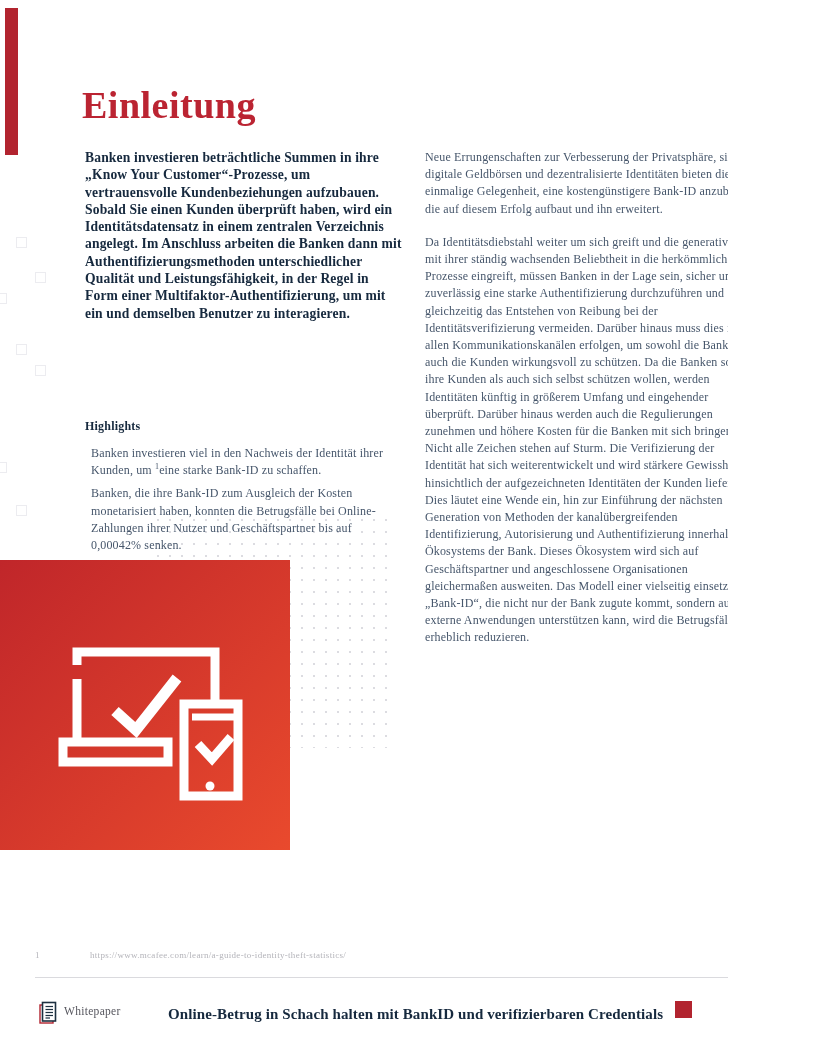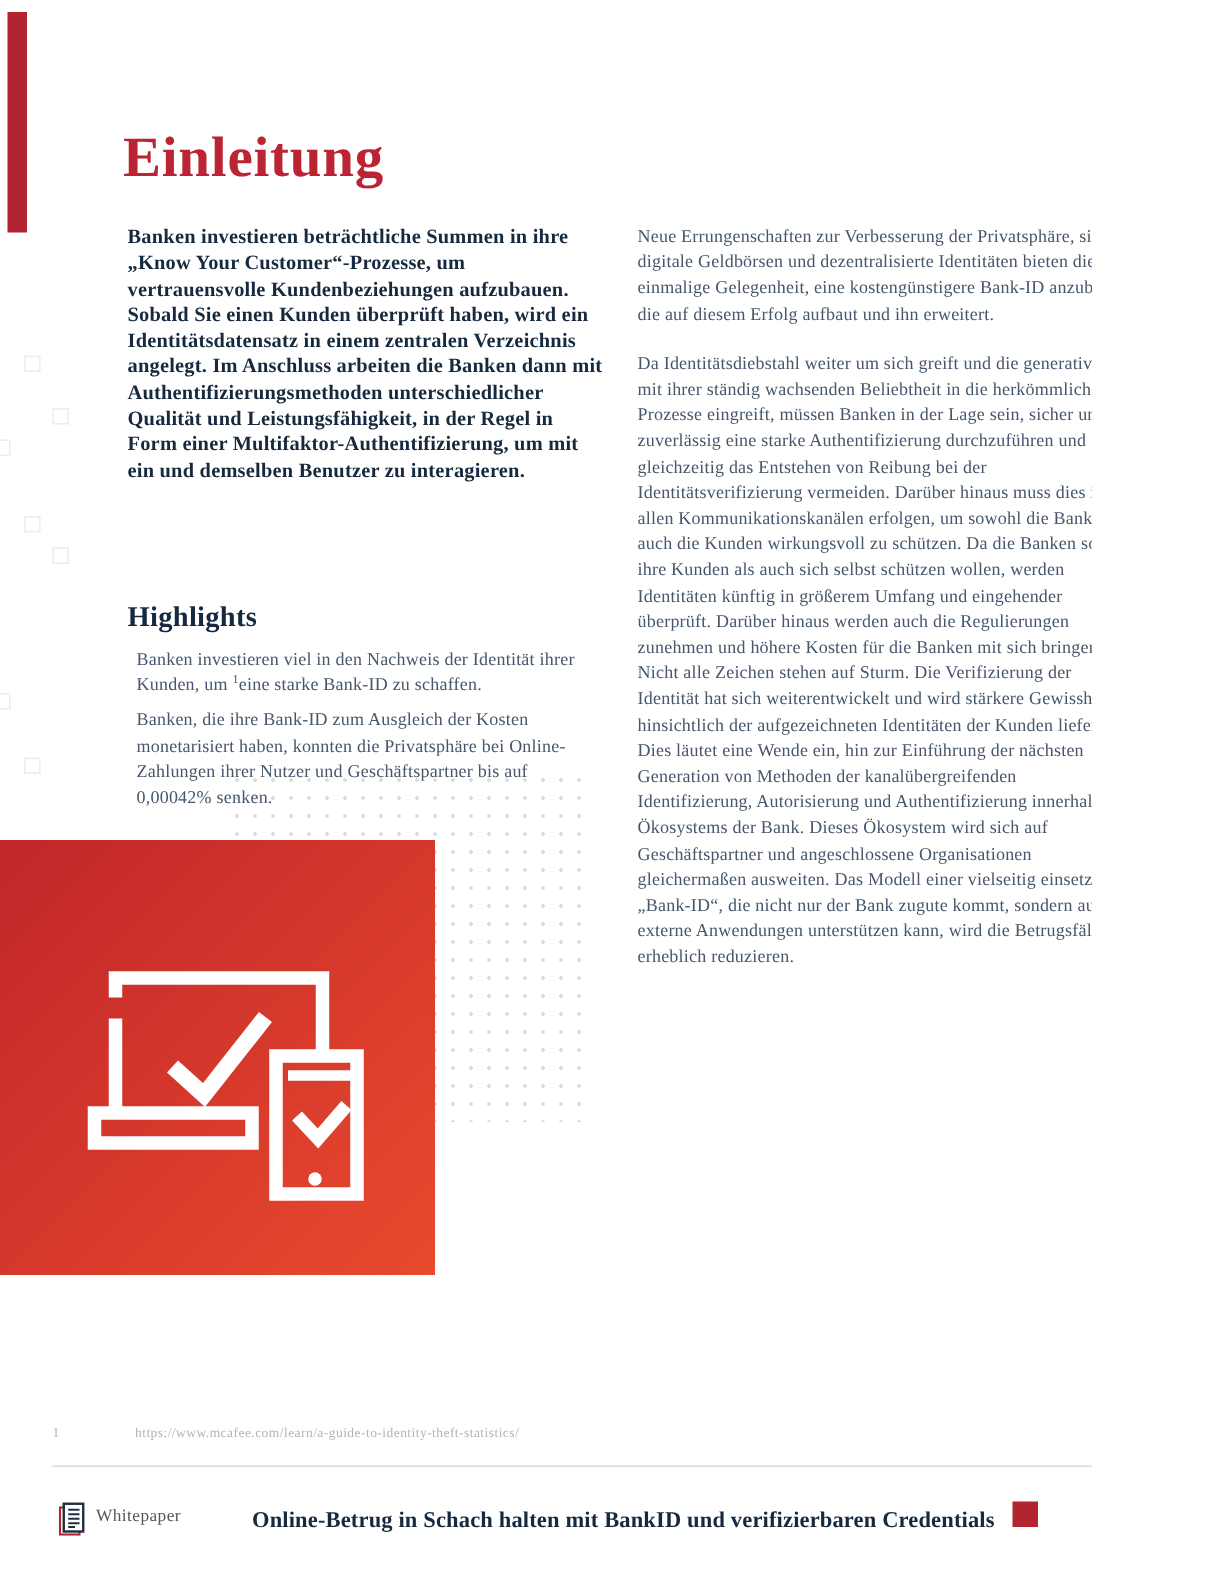--- a/index.html
+++ b/index.html
@@ -25,21 +25,21 @@
   }
   
   .col-left-intro{
     position:absolute;left:85px;top:149px;width:318px;z-index:3;
     font-size:13.6px;line-height:17.3px;font-weight:700;letter-spacing:.15px;
     color:var(--ink-strong);
   }
   .col-left-intro p{margin:0;}
   .highlights{position:absolute;left:85px;top:402px;width:318px;z-index:3;}
   .section-heading{
-    margin:0 0 9px 0;font-size:19px;line-height:20px;font-weight:800;
+    margin:14px 0 9px 0;font-size:12px;line-height:20px;font-weight:800;
     letter-spacing:.2px;color:var(--ink-strong);
   }
   .body-text{
     margin:6px;font-size:12px;line-height:17.2px;letter-spacing:.15px;
     color:var(--ink-body);
   }
   .fn-ref{font-size:8px;line-height:0;vertical-align:super;color:var(--ink-body);}
   .col-right{position:absolute;left:425px;top:149px;width:332px;z-index:3;}
   .col-right .body-text{margin:0 0 0 0;}
   .col-right .para2{margin-top:16px;}
@@ -95,21 +95,21 @@
 
   <div class="dot-grid"></div>
 
   <div class="col-left-intro">
     <p>Banken investieren beträchtliche Summen in ihre „Know Your Customer“-Prozesse, um vertrauensvolle Kundenbeziehungen aufzubauen. Sobald Sie einen Kunden überprüft haben, wird ein Identitätsdatensatz in einem zentralen Verzeichnis angelegt. Im Anschluss arbeiten die Banken dann mit Authentifizierungsmethoden unterschiedlicher Qualität und Leistungsfähigkeit, in der Regel in Form einer Multifaktor-Authentifizierung, um mit ein und demselben Benutzer zu interagieren.</p>
   </div>
 
   <div class="highlights">
     <h2 class="section-heading">Highlights</h2>
     <p class="body-text"><span>Banken investieren viel in den Nachweis der Identität ihrer Kunden, um </span><sup class="fn-ref">1</sup><span>eine starke Bank-ID zu schaffen.</span></p>
-    <p class="body-text">Banken, die ihre Bank-ID zum Ausgleich der Kosten monetarisiert haben, konnten die Privatsphäre bei Online-Zahlungen ihrer Nutzer und Geschäftspartner bis auf 0,00042% senken.</p>
+    <p class="body-text">Banken, die ihre Bank-ID zum Ausgleich der Kosten monetarisiert haben, konnten die Betrugsfälle bei Online-Zahlungen ihrer Nutzer und Geschäftspartner bis auf 0,00042% senken.</p>
   </div>
 
   <div class="illustration">
     <svg width="290" height="290" viewBox="0 0 290 290" aria-hidden="true">
       <g fill="none" stroke="#ffffff">
 
         <path d="M77 105 V92 H215 V145" stroke-width="9"></path>
 
         <path d="M77 119 V182" stroke-width="9"></path>
 

